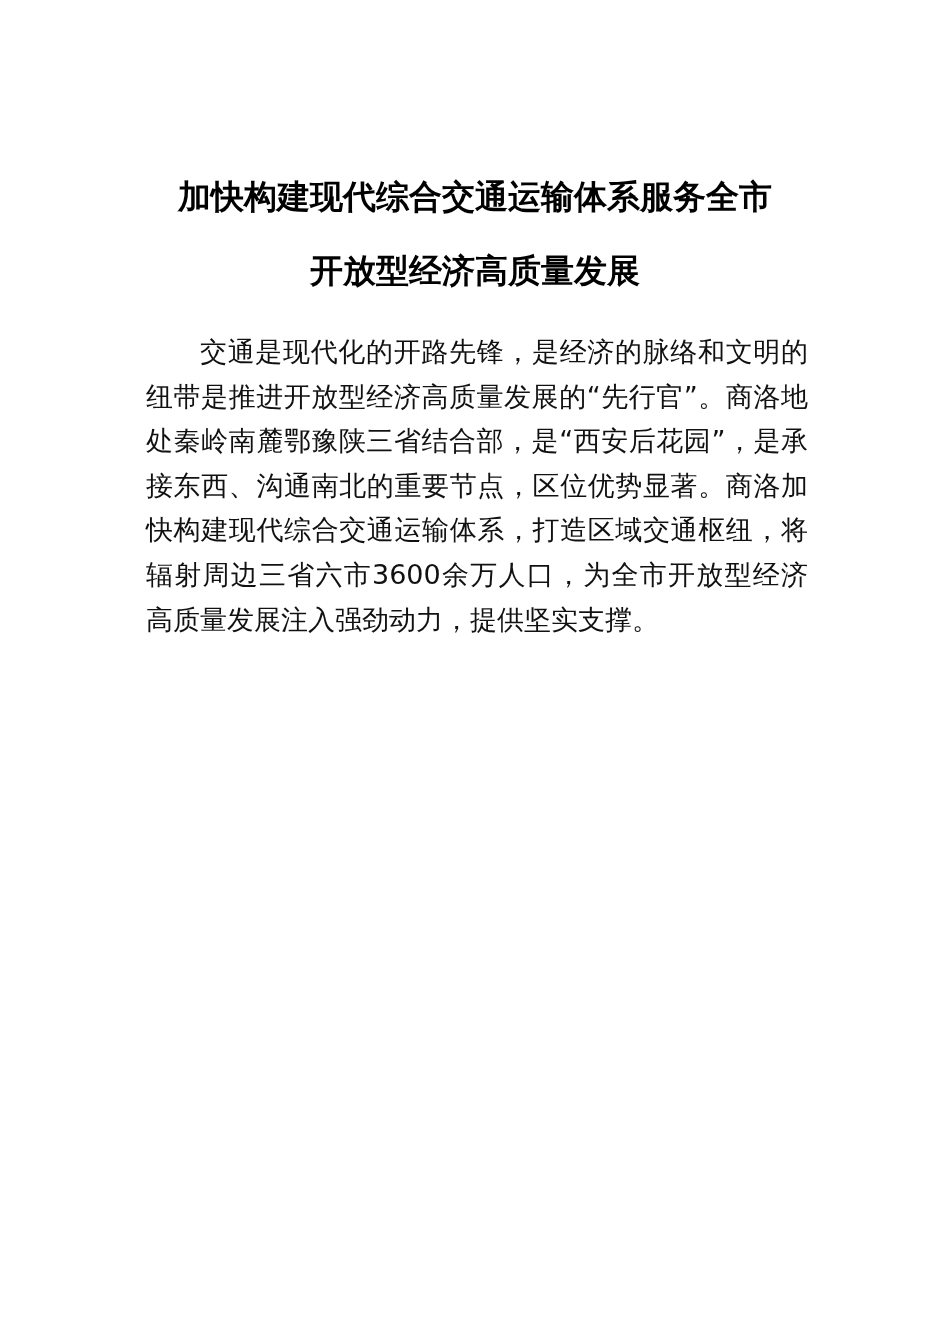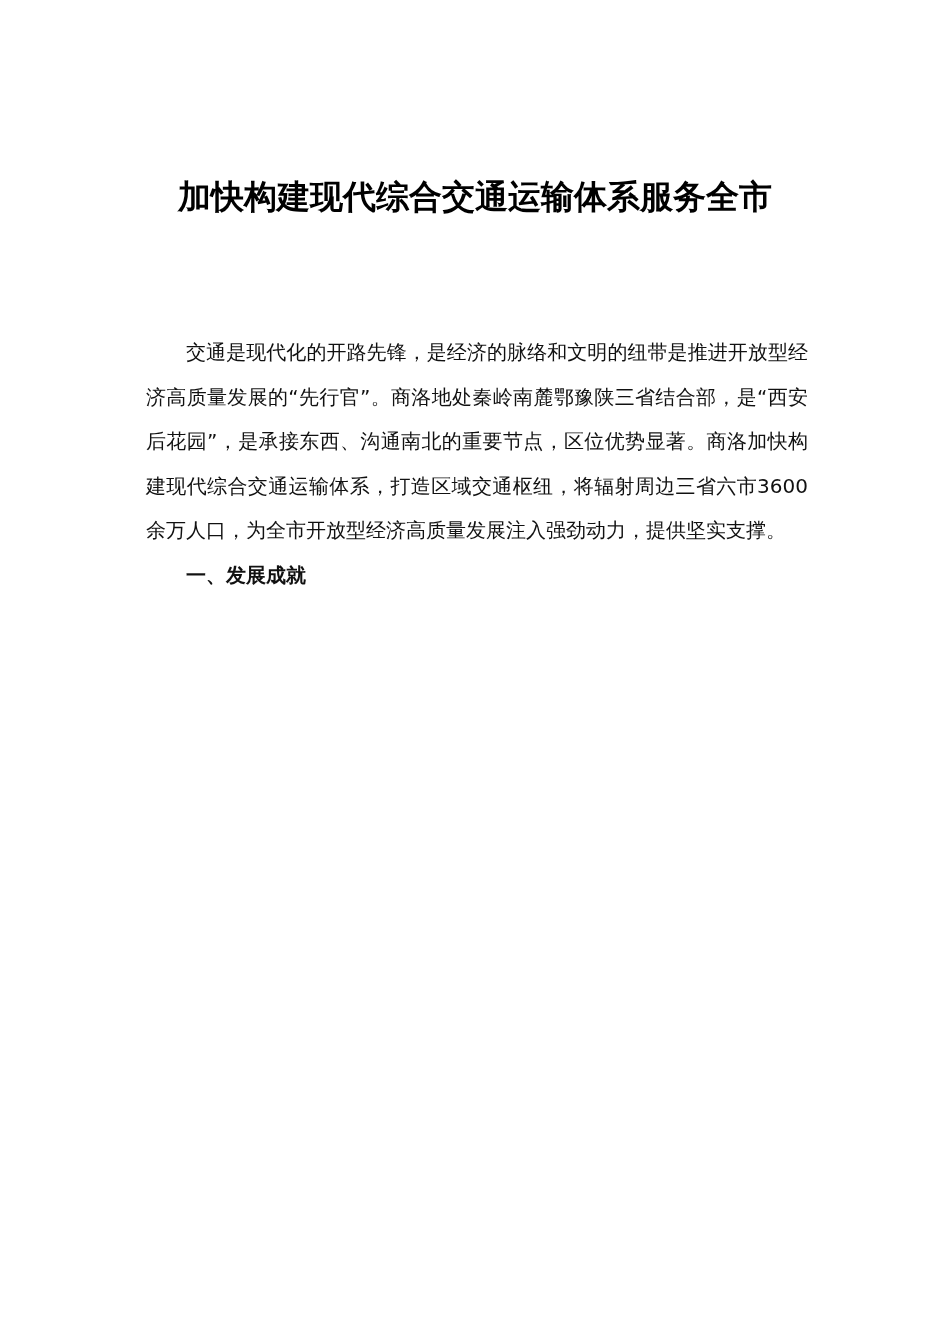--- a/index.html
+++ b/index.html
@@ -10,32 +10,32 @@
   }
   .title-block { position: absolute; left: 0; top: 160px; width: 950px; text-align: center; }
   .title-line {
     font-family: "DejaVu Serif", "Liberation Serif", serif;
     font-weight: bold; font-size: 33px; line-height: 74px; letter-spacing: 0px;
     color: #000000; white-space: nowrap;
   }
   .body {
     position: absolute; left: 146px; top: 330px; width: 662px;
     font-family: "DejaVu Sans", "Liberation Sans", sans-serif;
-    font-size: 20px; line-height: 44.6px; color: #111111;
+    font-size: 27px; line-height: 44.6px; color: #111111;
     text-align: justify; text-justify: inter-character;
   }
   .para { margin: 0; text-indent: 2em; }
   .heading { margin: 0; text-indent: 2em; font-weight: bold; }
   .sub-lead { font-family: "DejaVu Serif", "Liberation Serif", serif; font-weight: bold; }
 </style>
 </head>
 <body>
 
 <div class="page">
   <div class="title-block">
     <div class="title-line">加快构建现代综合交通运输体系服务全市</div>
+    <div class="title-line">开放型经济高质量发展</div>
   </div>
 
   <div class="body">
     <p class="para">交通是现代化的开路先锋，是经济的脉络和文明的纽带是推进开放型经济高质量发展的“先行官”。商洛地处秦岭南麓鄂豫陕三省结合部，是“西安后花园”，是承接东西、沟通南北的重要节点，区位优势显著。商洛加快构建现代综合交通运输体系，打造区域交通枢纽，将辐射周边三省六市3600余万人口，为全市开放型经济高质量发展注入强劲动力，提供坚实支撑。</p>
-    <p class="heading">一、发展成就</p>
   </div>
 </div>
 
 </body></html>

